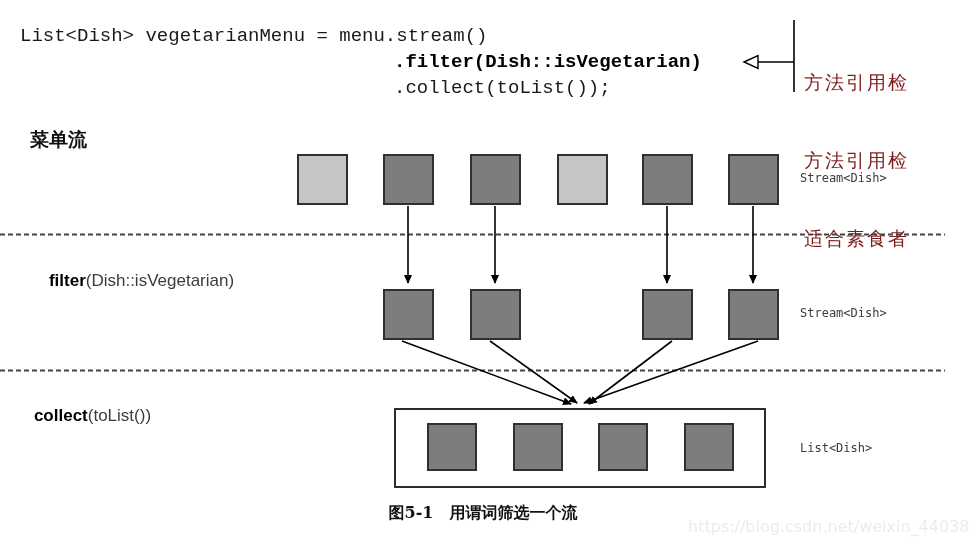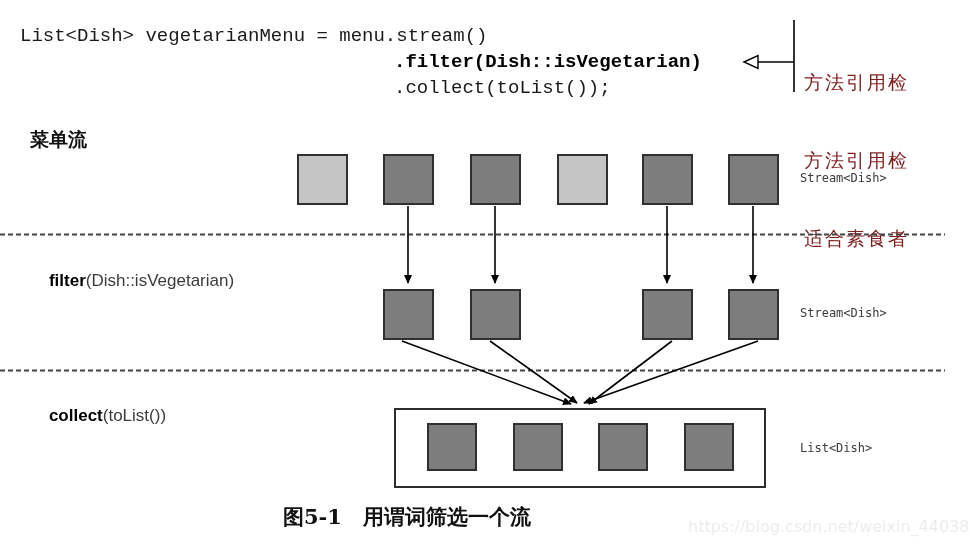--- a/index.html
+++ b/index.html
@@ -31,22 +31,22 @@
   #row2{left:383px;top:289px;}
   #row2 .sq:nth-child(1){left:0px;}   #row2 .sq:nth-child(2){left:87px;}
   #row2 .sq:nth-child(3){left:259px;} #row2 .sq:nth-child(4){left:345px;}
   #listbox{left:394px;top:408px;width:372px;height:80px;border:2px solid #2d2d2d;
            box-sizing:border-box;background:#fff;}
   #listsquares{left:427px;top:423px;}
   #listsquares .sq{width:50px;height:48px;}
   #listsquares .sq:nth-child(1){left:0px;}   #listsquares .sq:nth-child(2){left:86px;}
   #listsquares .sq:nth-child(3){left:171px;} #listsquares .sq:nth-child(4){left:257px;}
   
-  .caption{font-family:"DejaVu Serif","Liberation Serif",serif;font-size:21px;font-weight:600;
-           color:#111;text-align:left;}
+  .caption{font-family:"DejaVu Serif","Liberation Serif",serif;font-size:16px;font-weight:600;
+           color:#111;text-align:center;}
   .watermark{font-size:16px;color:#ececec;white-space:pre;}
   svg.layer{position:absolute;left:0;top:0;pointer-events:none;}
 </style>
 </head>
 <body>
 
 <div id="canvas">
 
   <div class="abs code" style="left:20px;top:25px;">List&lt;Dish&gt; vegetarianMenu = menu.stream()</div>
   <div class="abs code bold" style="left:394px;top:51px;">.filter(Dish::isVegetarian)</div>
@@ -75,21 +75,21 @@
   </div>
 
   <div id="row2" class="sqrow">
       <div class="sq dark"></div>
       <div class="sq dark"></div>
       <div class="sq dark"></div>
       <div class="sq dark"></div>
     </div>
   <div class="abs typelabel" style="left:800px;top:306px;">Stream&lt;Dish&gt;</div>
 
-  <div class="abs oplabel" style="left:30px;top:386px;text-align:right;">
+  <div class="abs oplabel" style="left:15px;top:386px;text-align:right;">
     <b>collect</b><span>(toList())</span>
   </div>
 
   <div id="listbox" class="abs"></div>
   <div id="listsquares" class="sqrow">
       <div class="sq dark"></div>
       <div class="sq dark"></div>
       <div class="sq dark"></div>
       <div class="sq dark"></div>
     </div>

